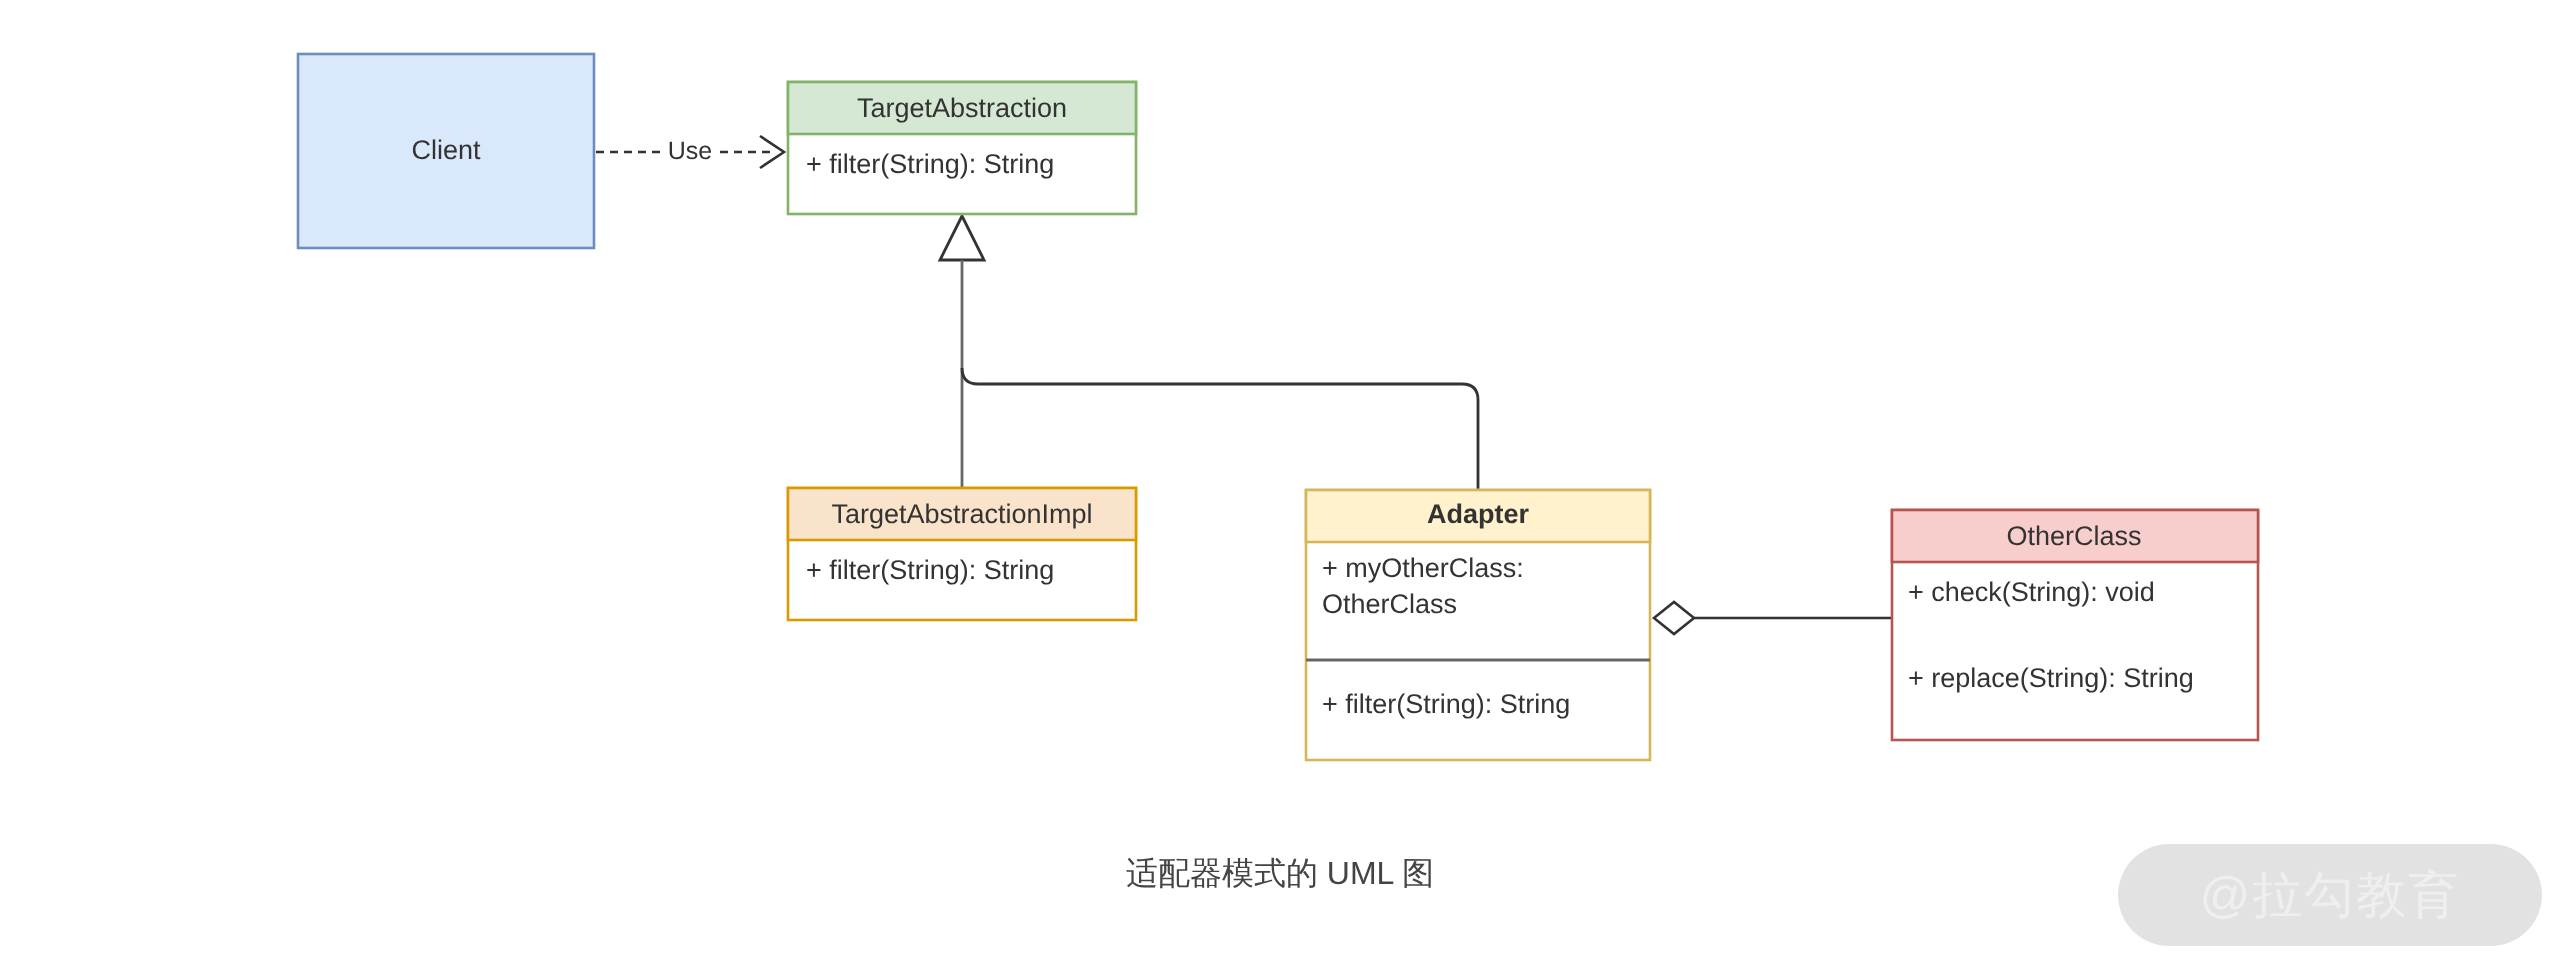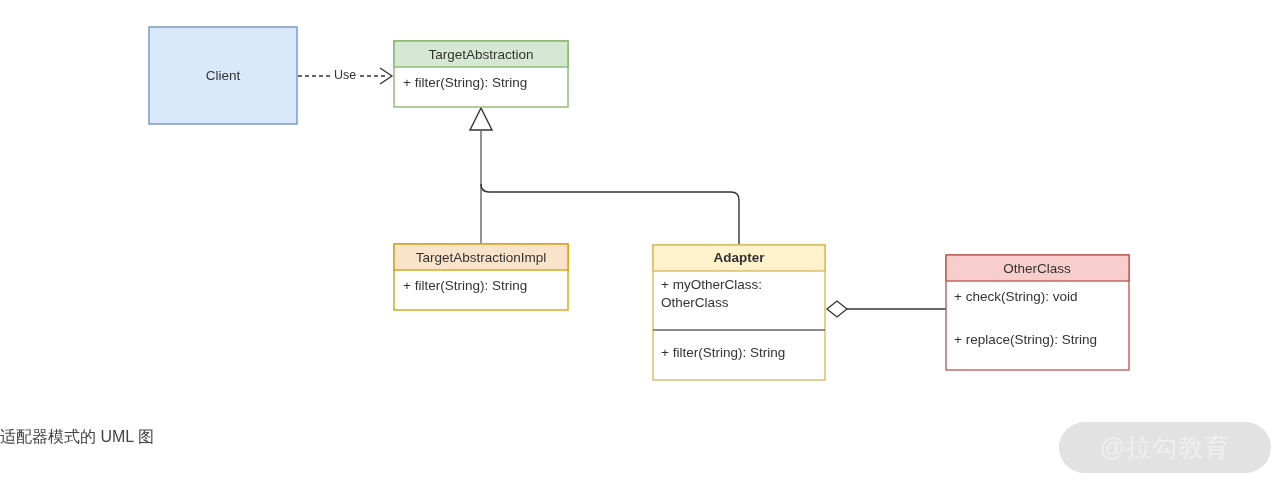--- a/index.html
+++ b/index.html
@@ -47,20 +47,21 @@
     font-size: 12.5px;
     fill: #333333;
     text-anchor: middle;
     dominant-baseline: middle;
   }
   .caption-text {
     position: absolute;
     left: 0;
     top: 427px;
     width: 1280px;
+    text-align: center;
     font-size: 16px;
     color: #444444;
     font-family: "Liberation Sans", sans-serif;
   }
   .watermark-pill {
     position: absolute;
     left: 1059px;
     top: 422px;
     width: 212px;
     height: 51px;

